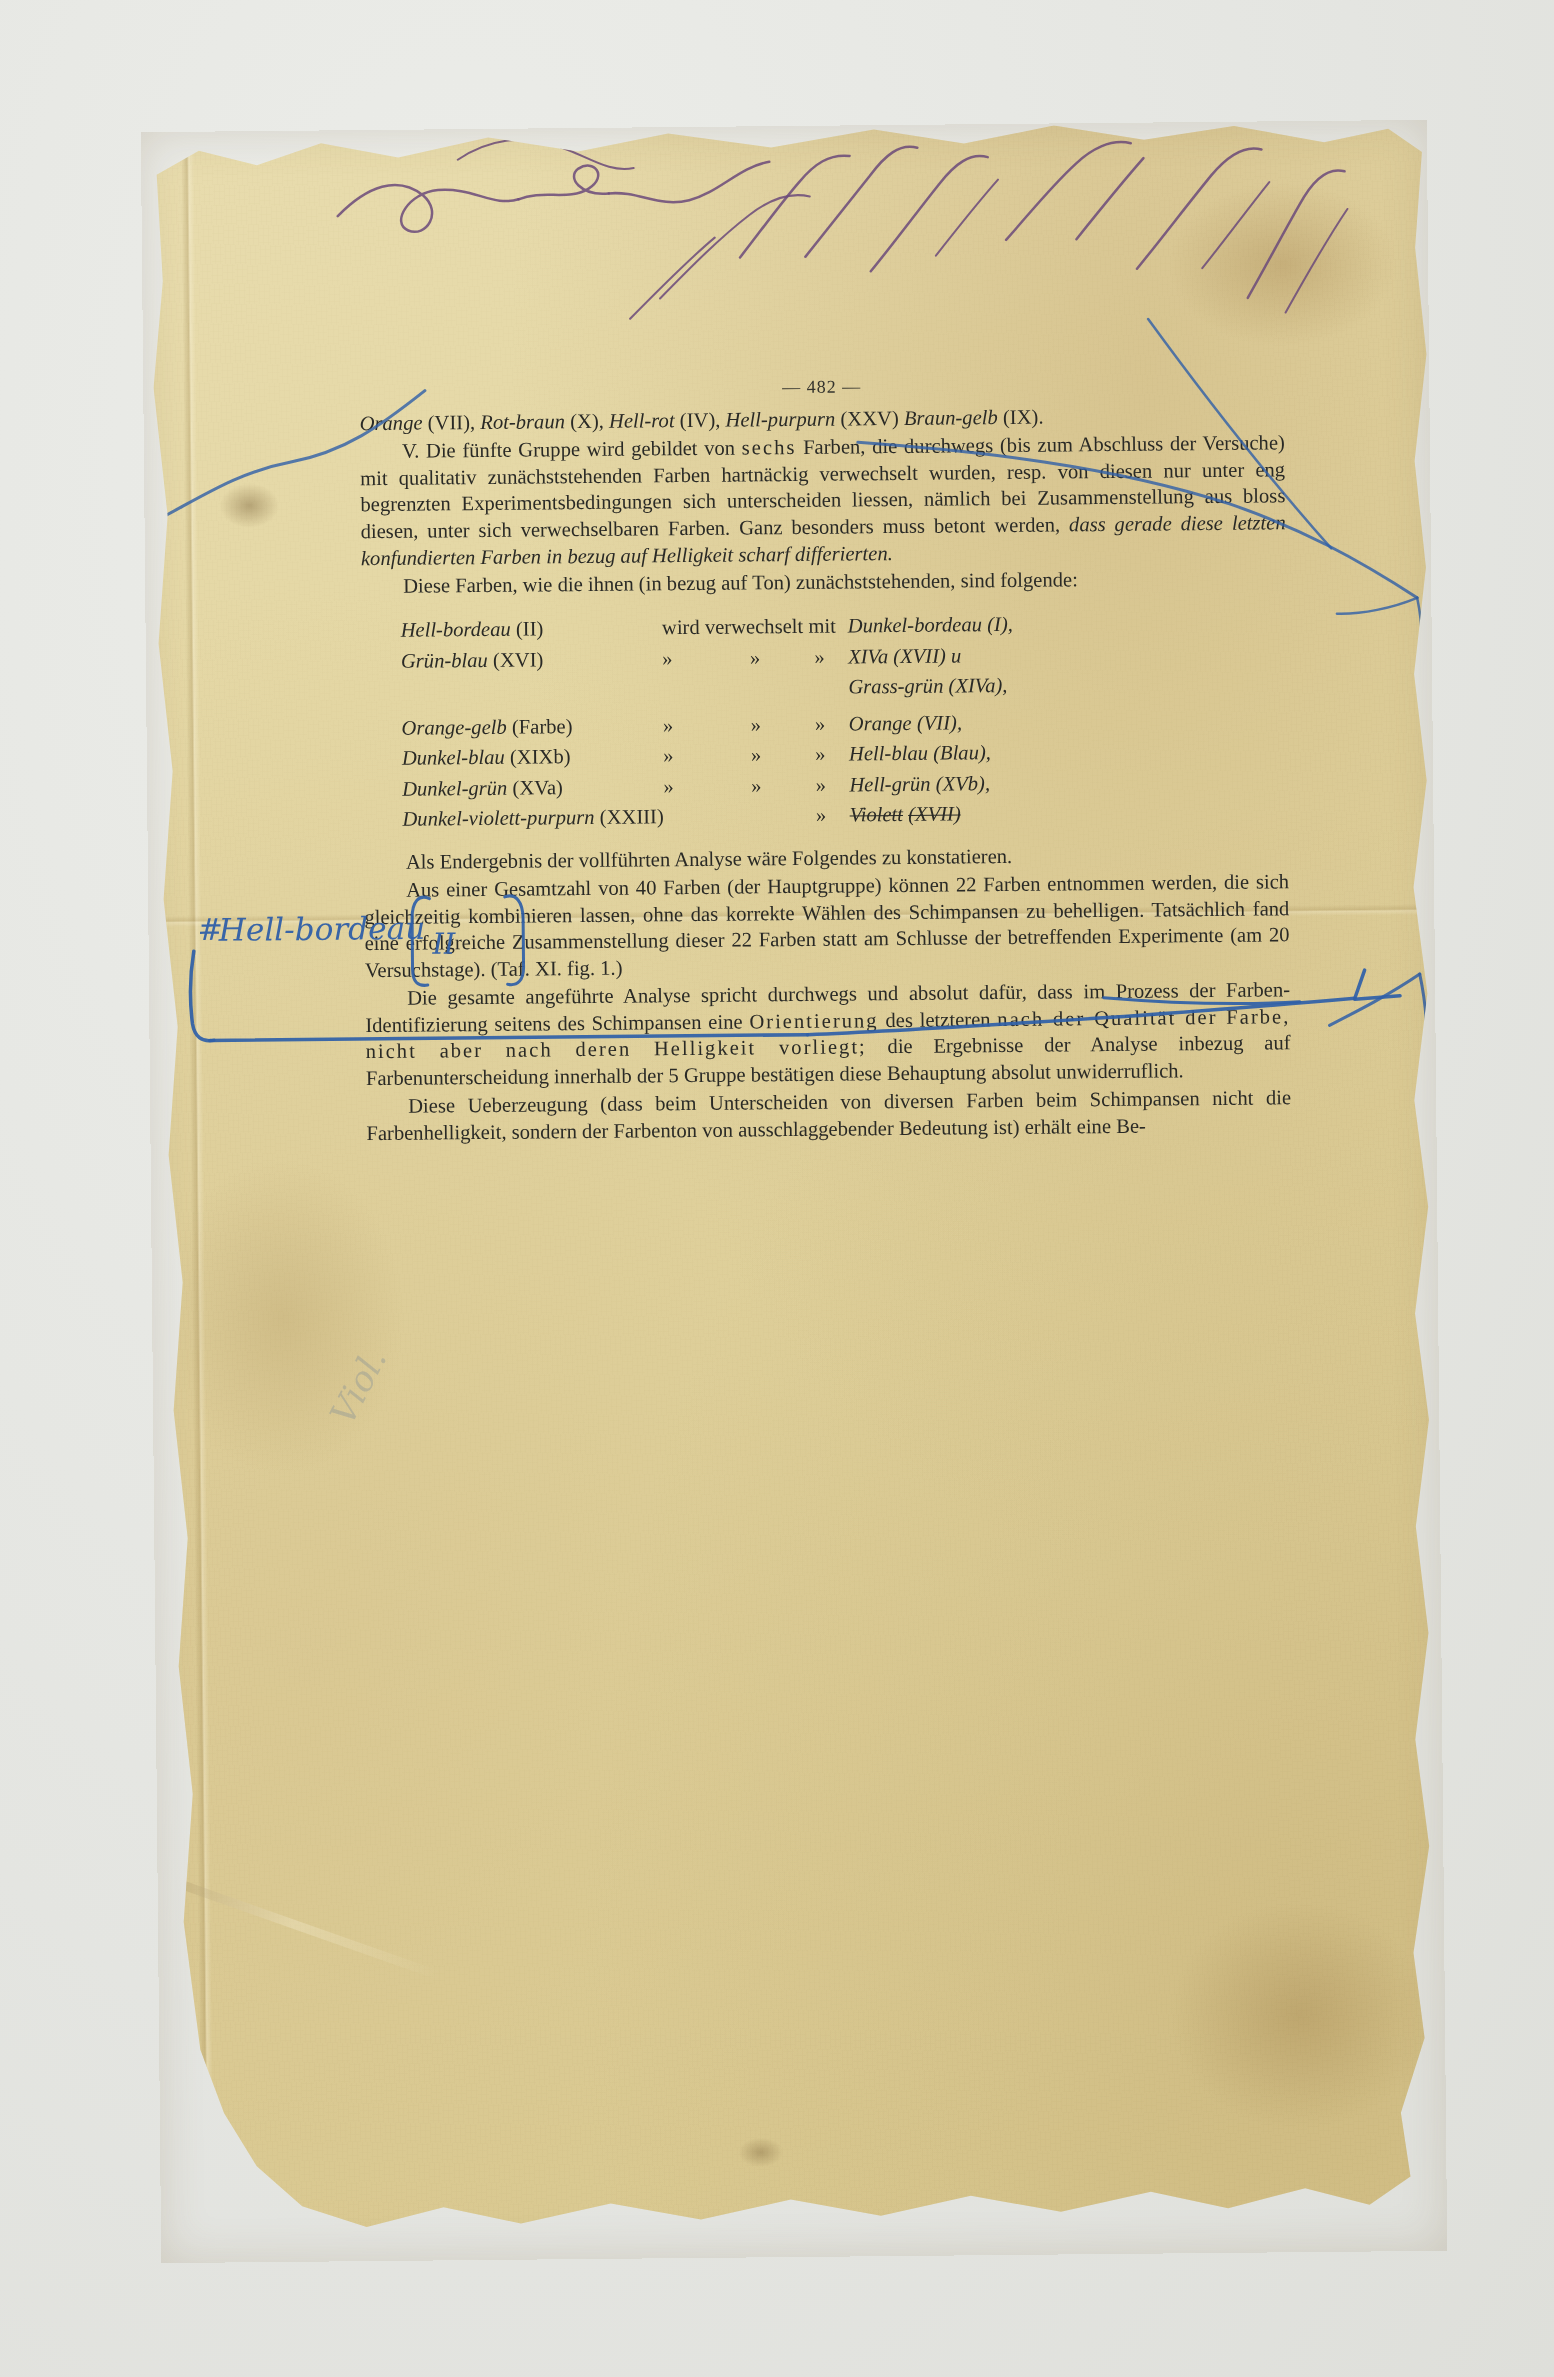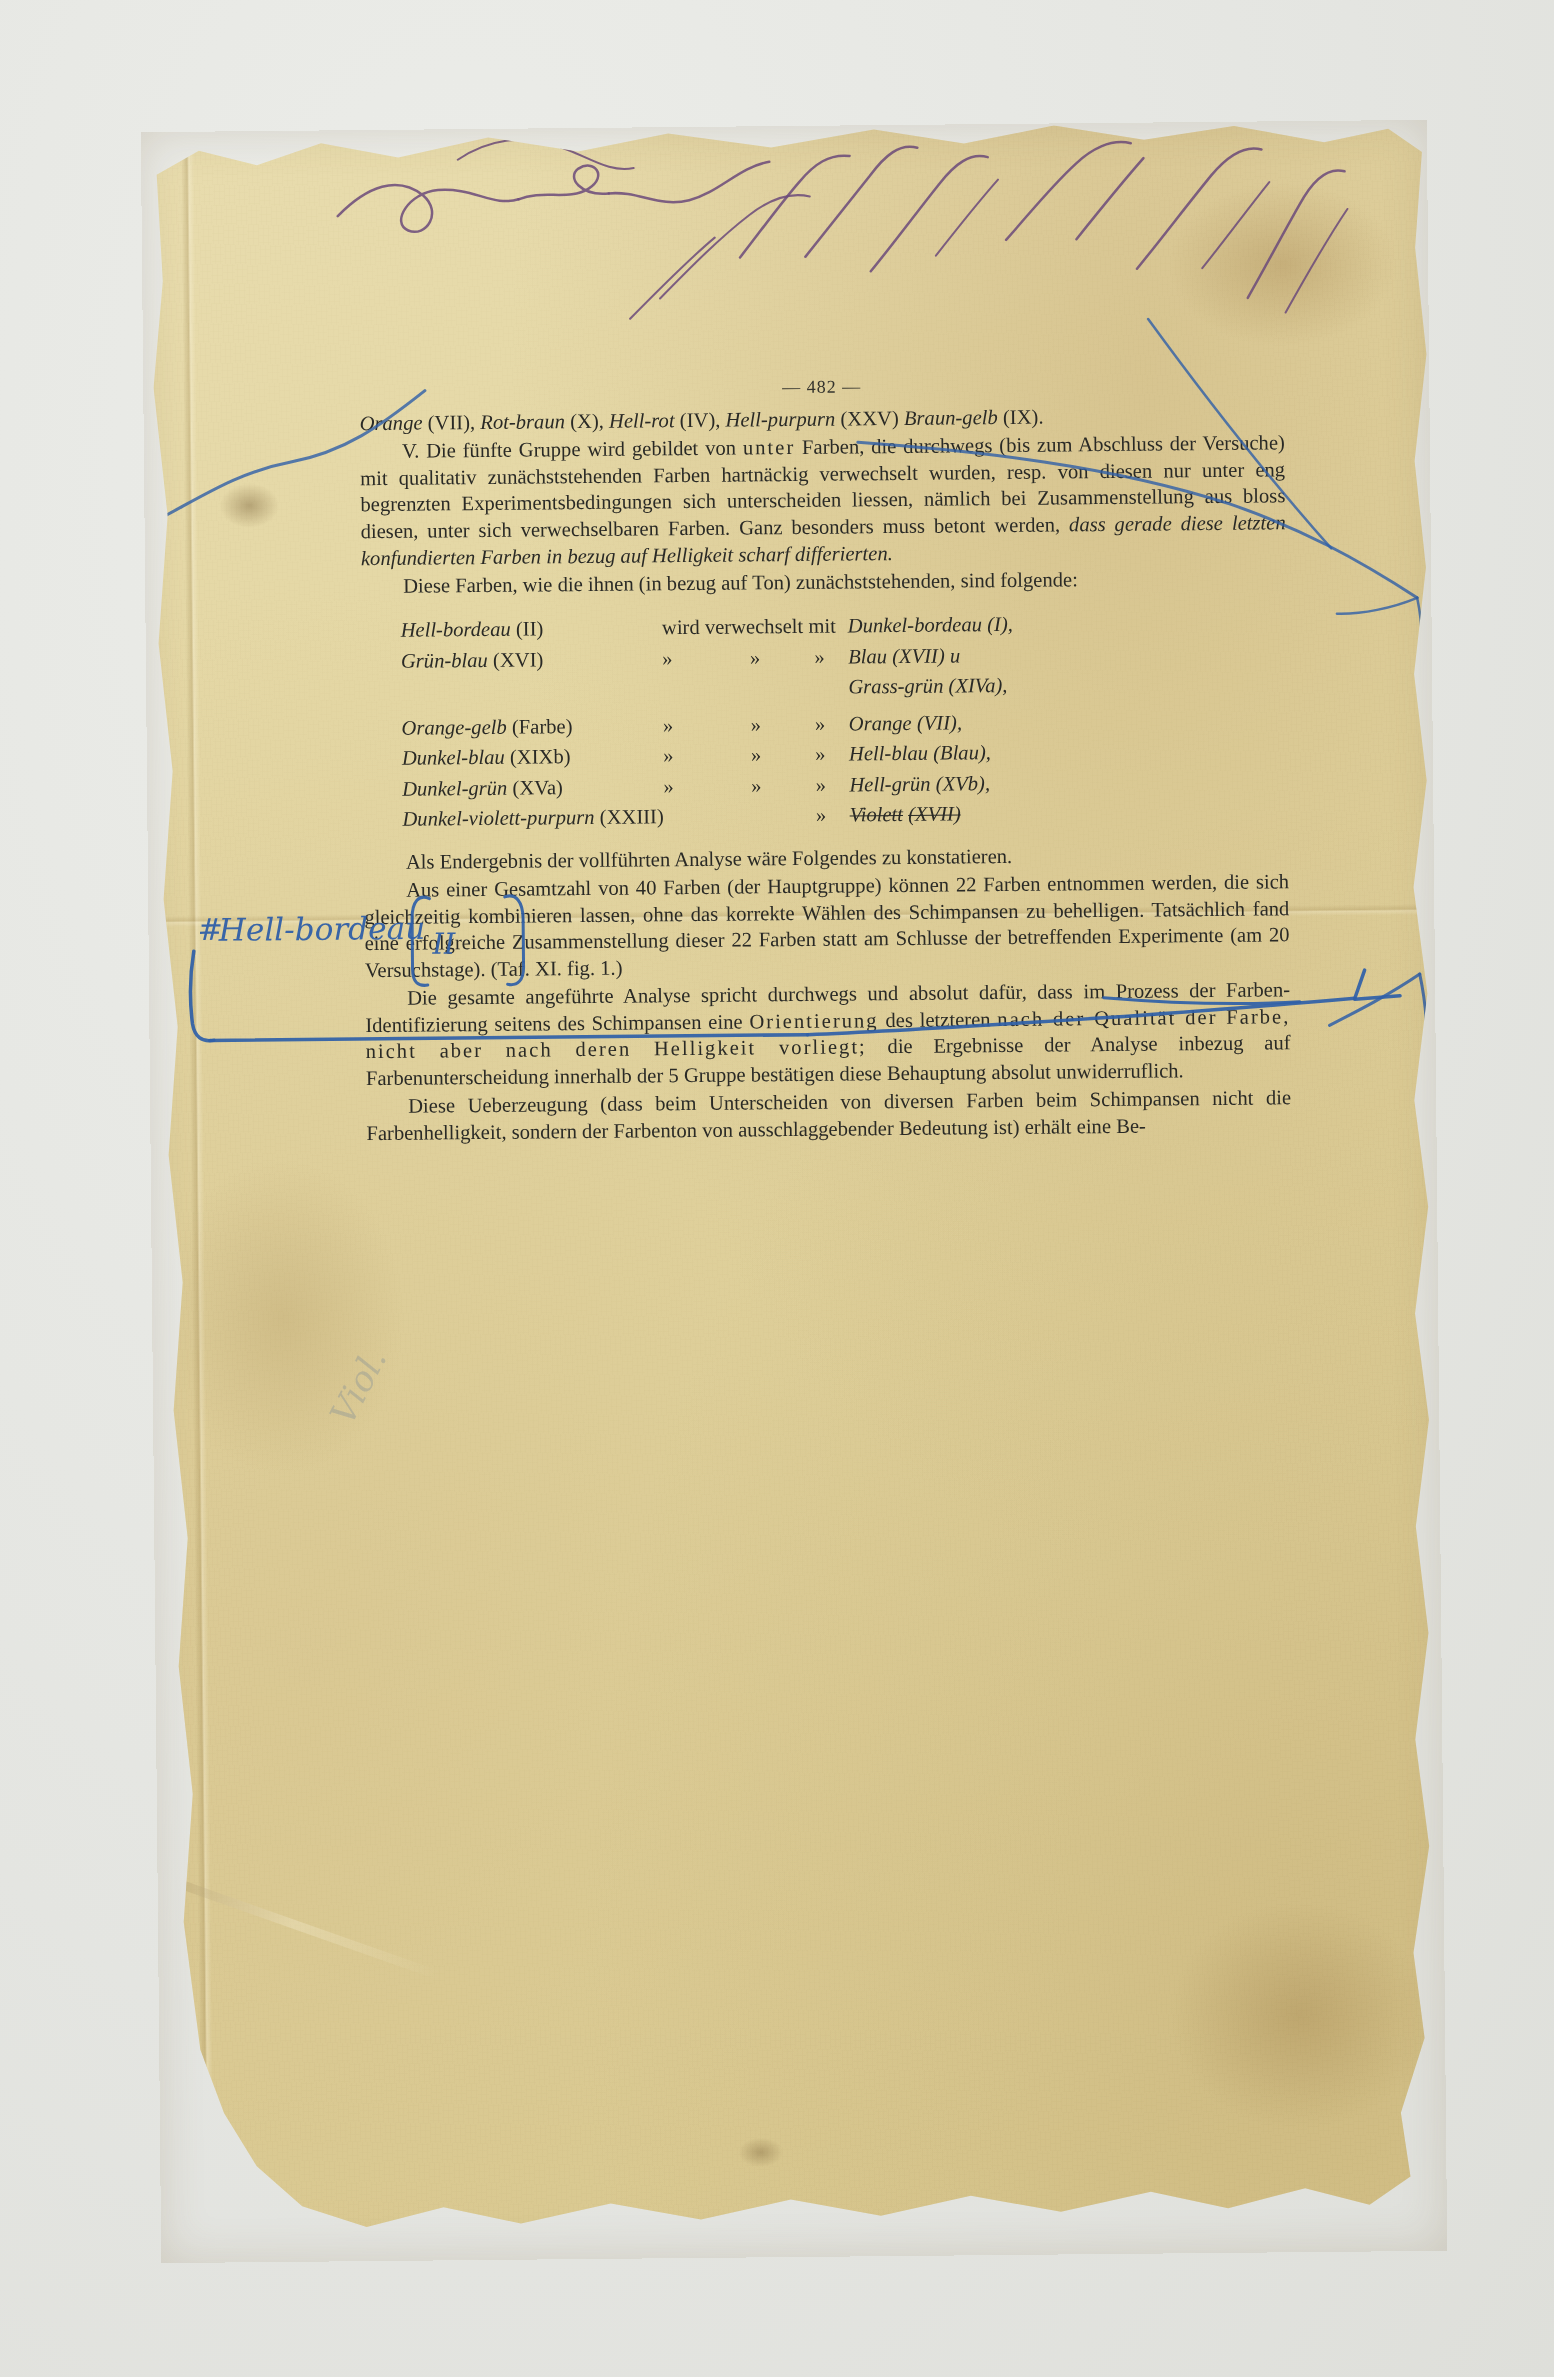--- a/index.html
+++ b/index.html
@@ -162,21 +162,21 @@
 
   <div class="textblock">
 
     <p class="par noind">
       <span class="it">Orange</span> (VII), <span class="it">Rot-braun</span> (X),
       <span class="it">Hell-rot</span> (IV), <span class="it">Hell-purpurn</span> (XXV)
       <span class="it">Braun-gelb</span> (IX).
     </p>
 
     <p class="par">
-      V. Die fünfte Gruppe wird gebildet von <span class="sp">unter</span> Farben, die
+      V. Die fünfte Gruppe wird gebildet von <span class="sp">sechs</span> Farben, die
       durchwegs (bis zum Abschluss der Versuche) mit qualitativ
       zunächststehenden Farben hartnäckig verwechselt wurden, resp.
       von diesen nur unter eng begrenzten Experimentsbedingungen sich
       unterscheiden liessen, nämlich bei Zusammenstellung aus bloss
       diesen, unter sich verwechselbaren Farben. Ganz besonders muss
       betont werden, <span class="it">dass gerade diese letzten konfundierten Farben in bezug
       auf Helligkeit scharf differierten.</span>
     </p>
 
     <p class="par">
@@ -195,21 +195,21 @@
           <td class="c-to"><span>Dunkel-bordeau</span>
             <span class="rom">(I),</span></td>
         </tr>
 
         <tr>
           <td class="c-from"><span>Grün-blau</span>
             <span class="rom">(XVI)</span></td>
           <td class="c-ar rom">»</td>
           <td class="c-ar2 rom">»</td>
           <td class="c-ar3 rom">»</td>
-          <td class="c-to"><span>Blau</span>
+          <td class="c-to"><span>XIVa</span>
             <span class="rom">(XVII) u</span></td>
         </tr>
         <tr>
           <td></td>
               <td></td>
               <td></td>
               <td></td>
           <td class="c-to"><span class="cont">Grass-grün (XIVa),</span></td>
         </tr>
 

